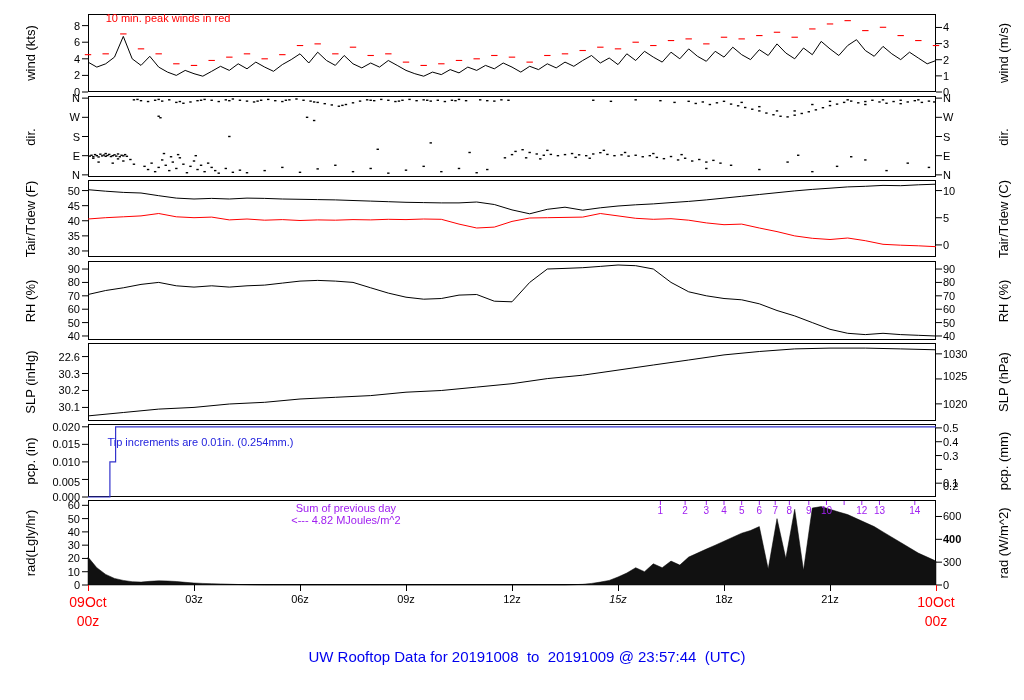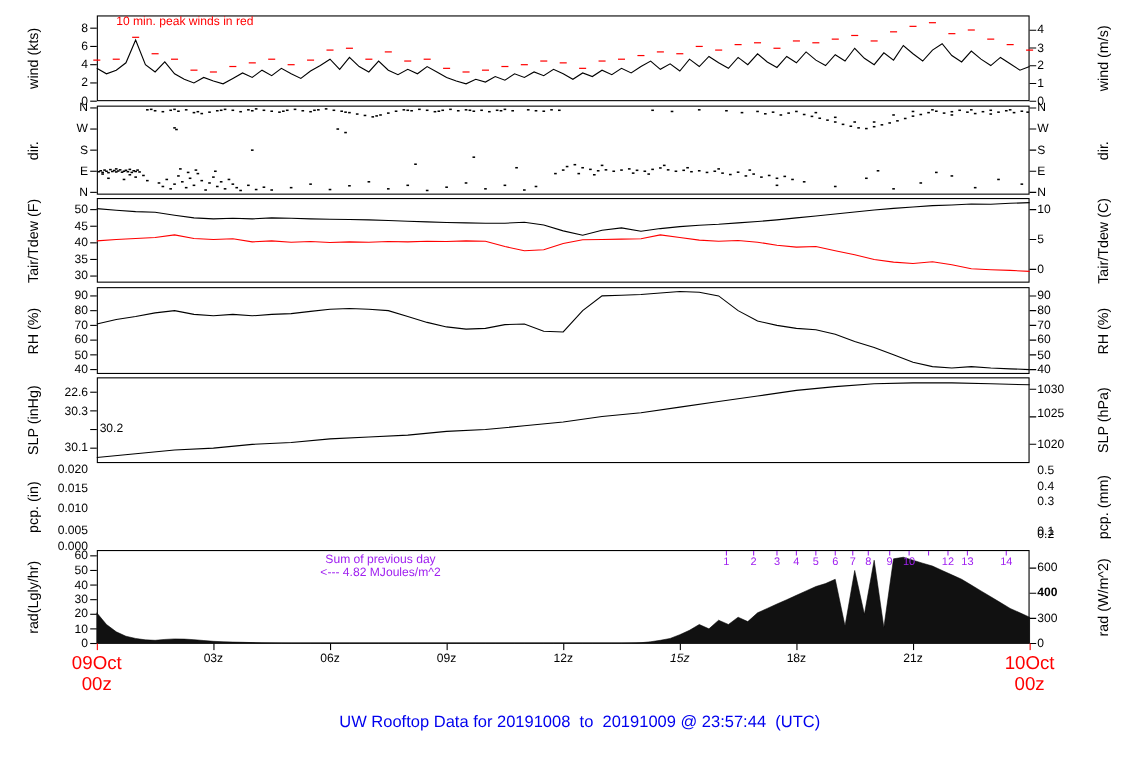--- a/index.html
+++ b/index.html
@@ -11,21 +11,21 @@
   .axt{position:absolute;font-size:13px;white-space:nowrap;color:#000;}
   .axt.left{left:30px;top:50%;transform:translate(-50%,-50%) rotate(-90deg);}
   .axt.right{left:1003px;top:50%;transform:translate(-50%,-50%) rotate(-90deg);}
   .tl{position:absolute;font-size:11px;line-height:14px;color:#000;}
   .tl.left{left:0;width:80px;text-align:right;}
   .tl.right{left:943px;width:44px;text-align:left;}
   .xaxis{position:absolute;top:585px;left:0;width:1024px;height:50px;}
   .xtick{position:absolute;top:0;width:1px;height:6px;background:#000;}
   .xtick.red{background:#ff0000;}
   .xlab{position:absolute;top:8px;width:40px;text-align:center;font-size:11px;color:#000;}
-  .xend{position:absolute;top:8px;width:80px;text-align:center;font-size:17px;line-height:19px;}
+  .xend{position:absolute;top:8px;width:80px;text-align:center;font-size:14px;line-height:19px;}
   .fig-title{position:absolute;top:648px;left:0;width:100%;text-align:center;
              font-size:15px;white-space:pre;margin-left:15px;}
 </style>
 </head>
 <body>
 
 <div class="fig">
 
   <div class="panel" style="top:14px;height:78px">
     <div class="axt left">wind (kts)</div>
@@ -464,31 +464,48 @@
           <line x1="-6" x2="0" y1="47.478260869565325" y2="47.478260869565325" stroke="#000"></line>
           <line x1="-6" x2="0" y1="30.521739130434675" y2="30.521739130434675" stroke="#000"></line>
           <line x1="-6" x2="0" y1="13.565217391304628" y2="13.565217391304628" stroke="#000"></line>
           <line x1="848" x2="854" y1="60.873913043478446" y2="60.873913043478446" stroke="#000"></line>
           <line x1="848" x2="854" y1="35.94782608695641" y2="35.94782608695641" stroke="#000"></line>
           <line x1="848" x2="854" y1="10.852173913043472" y2="10.852173913043472" stroke="#000"></line>
           <polyline points="0.0,72.9 35.3,69.5 70.7,66.1 106.0,64.4 141.3,61.0 176.7,59.3 212.0,56.0 247.3,54.3 282.7,52.6 318.0,49.2 353.3,47.5 388.7,44.1 424.0,40.7 459.3,35.6 494.7,32.2 530.0,27.1 565.3,22.0 600.7,17.0 636.0,11.9 671.3,8.5 706.7,5.9 742.0,5.1 777.3,5.1 812.7,5.9 848.0,6.8" fill="none" stroke="#000000" stroke-width="1"></polyline>
         </svg>
       </div>
   <div class="tl left" style="top: 57.4348px;">30.1</div>
-      <div class="tl left" style="top: 40.4783px; padding-left: 32px;">30.2</div>
+      <div class="tl left" style="top: 40.4783px;">30.2</div>
       <div class="tl left" style="top: 23.5217px;">30.3</div>
       <div class="tl left" style="top: 6.56522px;">22.6</div>
       <div class="tl right" style="top: 53.8739px;">1020</div>
       <div class="tl right" style="top: 26px;">1025</div>
       <div class="tl right" style="top: 3.85217px;">1030</div>
     </div>
 
   <div class="panel" style="top:424px;height:73px">
     <div class="axt left">pcp. (in)</div>
     <div class="axt right">pcp. (mm)</div>
+    <div class="box">
+        <svg viewBox="0 0 848 73" preserveAspectRatio="none">
+          <rect x="0.5" y="0.5" width="847" height="72" fill="none" stroke="#000" stroke-width="1"></rect>
+          <line x1="-6" x2="0" y1="73" y2="73" stroke="#000"></line>
+          <line x1="-6" x2="0" y1="55.45192307692308" y2="55.45192307692308" stroke="#000"></line>
+          <line x1="-6" x2="0" y1="37.90384615384615" y2="37.90384615384615" stroke="#000"></line>
+          <line x1="-6" x2="0" y1="20.355769230769234" y2="20.355769230769234" stroke="#000"></line>
+          <line x1="-6" x2="0" y1="2.8076923076923066" y2="2.8076923076923066" stroke="#000"></line>
+          <line x1="848" x2="854" y1="59.17211538461538" y2="59.17211538461538" stroke="#000"></line>
+          <line x1="848" x2="854" y1="45.37932692307692" y2="45.37932692307692" stroke="#000"></line>
+          <line x1="848" x2="854" y1="31.551442307692312" y2="31.551442307692312" stroke="#000"></line>
+          <line x1="848" x2="854" y1="17.723557692307686" y2="17.723557692307686" stroke="#000"></line>
+          <line x1="848" x2="854" y1="3.8956730769230745" y2="3.8956730769230745" stroke="#000"></line>
+          <polyline points="0.0,73.0 21.9,73.0 21.9,37.9 27.6,37.9 27.6,2.8 848.0,2.8" fill="none" stroke="#3333cc" stroke-width="1.2"></polyline>
+          <text x="19.433333333333334" y="21.75961538461538" fill="#2222dd" font-size="11" text-anchor="start">Tip increments are 0.01in. (0.254mm.)</text>
+        </svg>
+      </div>
   <div class="tl left" style="top: 66px;">0.000</div>
       <div class="tl left" style="top: 51px;">0.005</div>
       <div class="tl left" style="top: 30.9038px;">0.010</div>
       <div class="tl left" style="top: 13.3558px;">0.015</div>
       <div class="tl left" style="top: -4.19231px;">0.020</div>
       <div class="tl right" style="top: 52.1721px;">0.1</div>
       <div class="tl right" style="top: 55px;">0.2</div>
       <div class="tl right" style="top: 24.5514px;">0.3</div>
       <div class="tl right" style="top: 10.7236px;">0.4</div>
       <div class="tl right" style="top: -3.10433px;">0.5</div>

